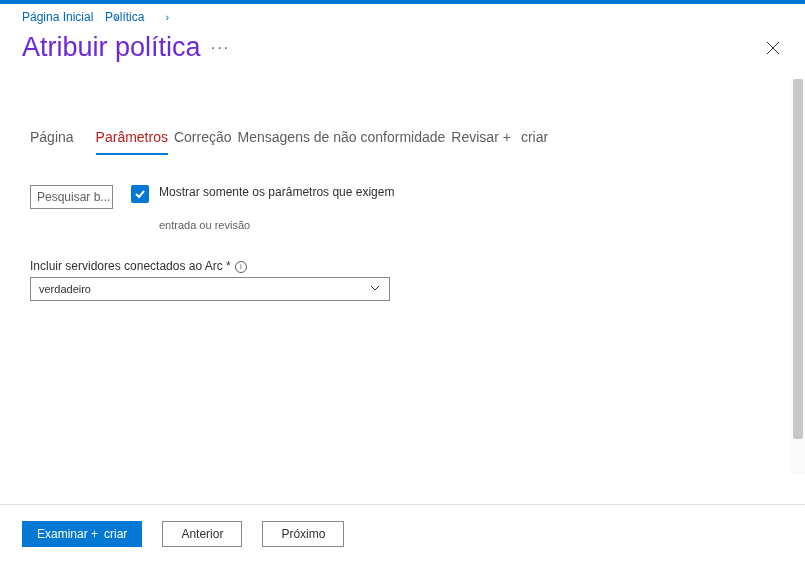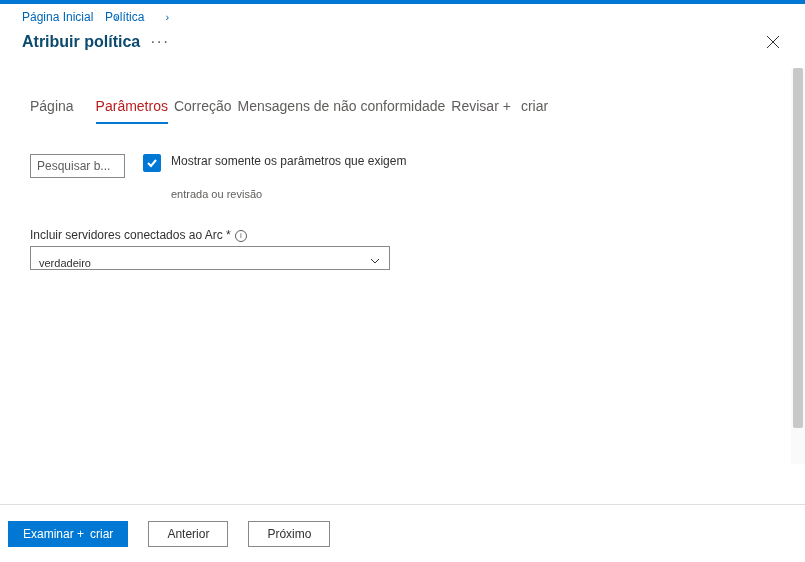--- a/index.html
+++ b/index.html
@@ -2,44 +2,44 @@
 <html><head>
 <meta charset="utf-8">
 <style>
   * { box-sizing: border-box; margin: 0; padding: 0; font-family: "Segoe UI", Arial, sans-serif; }
   html, body { width: 805px; height: 562px; background: #fff; overflow: hidden; }
   .topbar { height: 4px; background: #0078d4; }
   .breadcrumb { display: flex; align-items: center; gap: 18px; padding: 6px 22px 0 22px; font-size: 12px; }
   .breadcrumb a { color: #0066b8; text-decoration: none; cursor: pointer; }
   .breadcrumb .chev { color: #0066b8; font-size: 11px; margin: 0 3px; }
   .header { display: flex; align-items: center; justify-content: space-between; padding: 8px 22px 16px 22px; }
-  .header h1 { font-size: 16px; font-weight: 700; color: #0c4a6e; }
+  .header h1 { font-size: 27px; font-weight: 400; color: #6d28d9; }
   .header .dots { color: #605e5c; font-size: 16px; margin-left: 10px; letter-spacing: 1px; }
   .close { width: 20px; height: 20px; display: flex; align-items: center; justify-content: center; cursor: pointer; color: #323130; }
   .scrollwrap { position: relative; height: 396px; }
   .scrollbar { position: absolute; right: 0; top: 0; width: 14px; height: 100%; background: #fafafa; }
   .scrollbar .thumb { position: absolute; left: 2px; right: 2px; top: 0; height: 360px; background: #c8c8c8; border-radius: 2px; }
   .content { padding: 30px 40px 0 30px; }
   .tabs { display: flex; align-items: baseline; gap: 0; font-size: 14px; color: #605e5c; border-bottom: 0; margin-bottom: 30px; }
   .tab { padding: 0 0 8px 0; margin-right: 22px; cursor: pointer; color: #605e5c; }
   .tab.active { color: #b91c1c; border-bottom: 2px solid #0078d4; }
   .tab-plain { color: #605e5c; margin-right: 22px; padding-bottom:8px; cursor:pointer; }
   .tab-createword { color:#605e5c; margin-left: 10px; padding-bottom:8px; }
   .controls-row { display: flex; align-items: flex-start; gap: 18px; margin-bottom: 28px; }
-  .search { width: 95px; height: 24px; border: 1px solid #8a8886; font-size: 12px; padding: 0 6px; color: #605e5c; display:flex; align-items:center; overflow:hidden; white-space:nowrap; cursor:text; }
+  .search { width: 83px; height: 24px; border: 1px solid #8a8886; font-size: 12px; padding: 0 6px; color: #605e5c; display:flex; align-items:center; overflow:hidden; white-space:nowrap; cursor:text; }
   .cbwrap { display: flex; align-items: flex-start; gap: 10px; }
   .checkbox { width: 18px; height: 18px; background: #0078d4; display: flex; align-items: center; justify-content: center; border-radius: 2px; cursor:pointer; flex-shrink:0; }
   .checkbox svg { width: 12px; height: 12px; }
   .cblabels { font-size: 12px; color: #323130; }
   .cblabels .sub { font-size: 11px; color: #605e5c; margin-top: 20px; }
   .fieldlabel { font-size: 12px; color: #323130; display: flex; align-items: flex-end; gap: 4px; margin-bottom: 4px; }
   .info-icon { width: 12px; height: 12px; border: 1px solid #605e5c; border-radius: 50%; display:inline-flex; align-items:center; justify-content:center; font-size:8px; color:#605e5c; line-height:1; }
-  .select { width: 360px; height: 24px; border: 1px solid #8a8886; display: flex; align-items: flex-end; justify-content: space-between; padding: 0 8px; font-size: 11px; color: #323130; cursor:pointer; }
+  .select { width: 360px; height: 24px; border: 1px solid #8a8886; display: flex; align-items: center; justify-content: space-between; padding: 0 8px; font-size: 11px; color: #323130; cursor:pointer; }
   .select .chev-down { color:#323130; }
-  .footer { position: absolute; left:0; right:0; bottom:0; height: 58px; border-top: 1px solid #e1dfdd; display: flex; align-items: center; gap: 20px; padding: 0 8px; background:#fff; }
+  .footer { position: absolute; left:0; right:0; bottom:0; height: 58px; border-top: 1px solid #e1dfdd; display: flex; align-items: center; gap: 20px; padding: 0 22px; background:#fff; }
   .btn { height: 26px; padding: 0 18px; font-size: 12px; border: 1px solid #8a8886; background: #fff; color: #323130; cursor: pointer; display:flex; align-items:center; justify-content:center; }
   .btn.primary { background: #0078d4; border-color: #0078d4; color: #fff; padding: 0 14px; }
   .btn.primary .createw { margin-left:6px; }
 </style>
 </head>
 <body>
 
 <div class="topbar"></div>
 
 <div class="breadcrumb">
@@ -61,21 +61,21 @@
       </svg>
   </div>
 </div>
 
 <div class="scrollwrap">
   <div class="content">
 
     <div class="tabs">
       <span class="tab-plain">Página</span>
       <span class="tab active" style="margin-right:6px;">Parâmetros</span>
-      <span class="tab-plain" style="margin-left:0; margin-right:6px;">Correção</span>
+      <span class="tab-plain" style="margin-left:0; margin-right:6px;margin-top:20px;">Correção</span>
       <span class="tab-plain" style="margin-right:6px;">Mensagens de não conformidade</span>
       <span class="tab-plain" style="margin-right:0;">Revisar +</span>
       <span class="tab-createword">criar</span>
     </div>
 
     <div class="controls-row">
       <div class="search">Pesquisar b...</div>
       <div class="cbwrap">
         <div class="checkbox">
           <svg viewBox="0 0 12 12">

